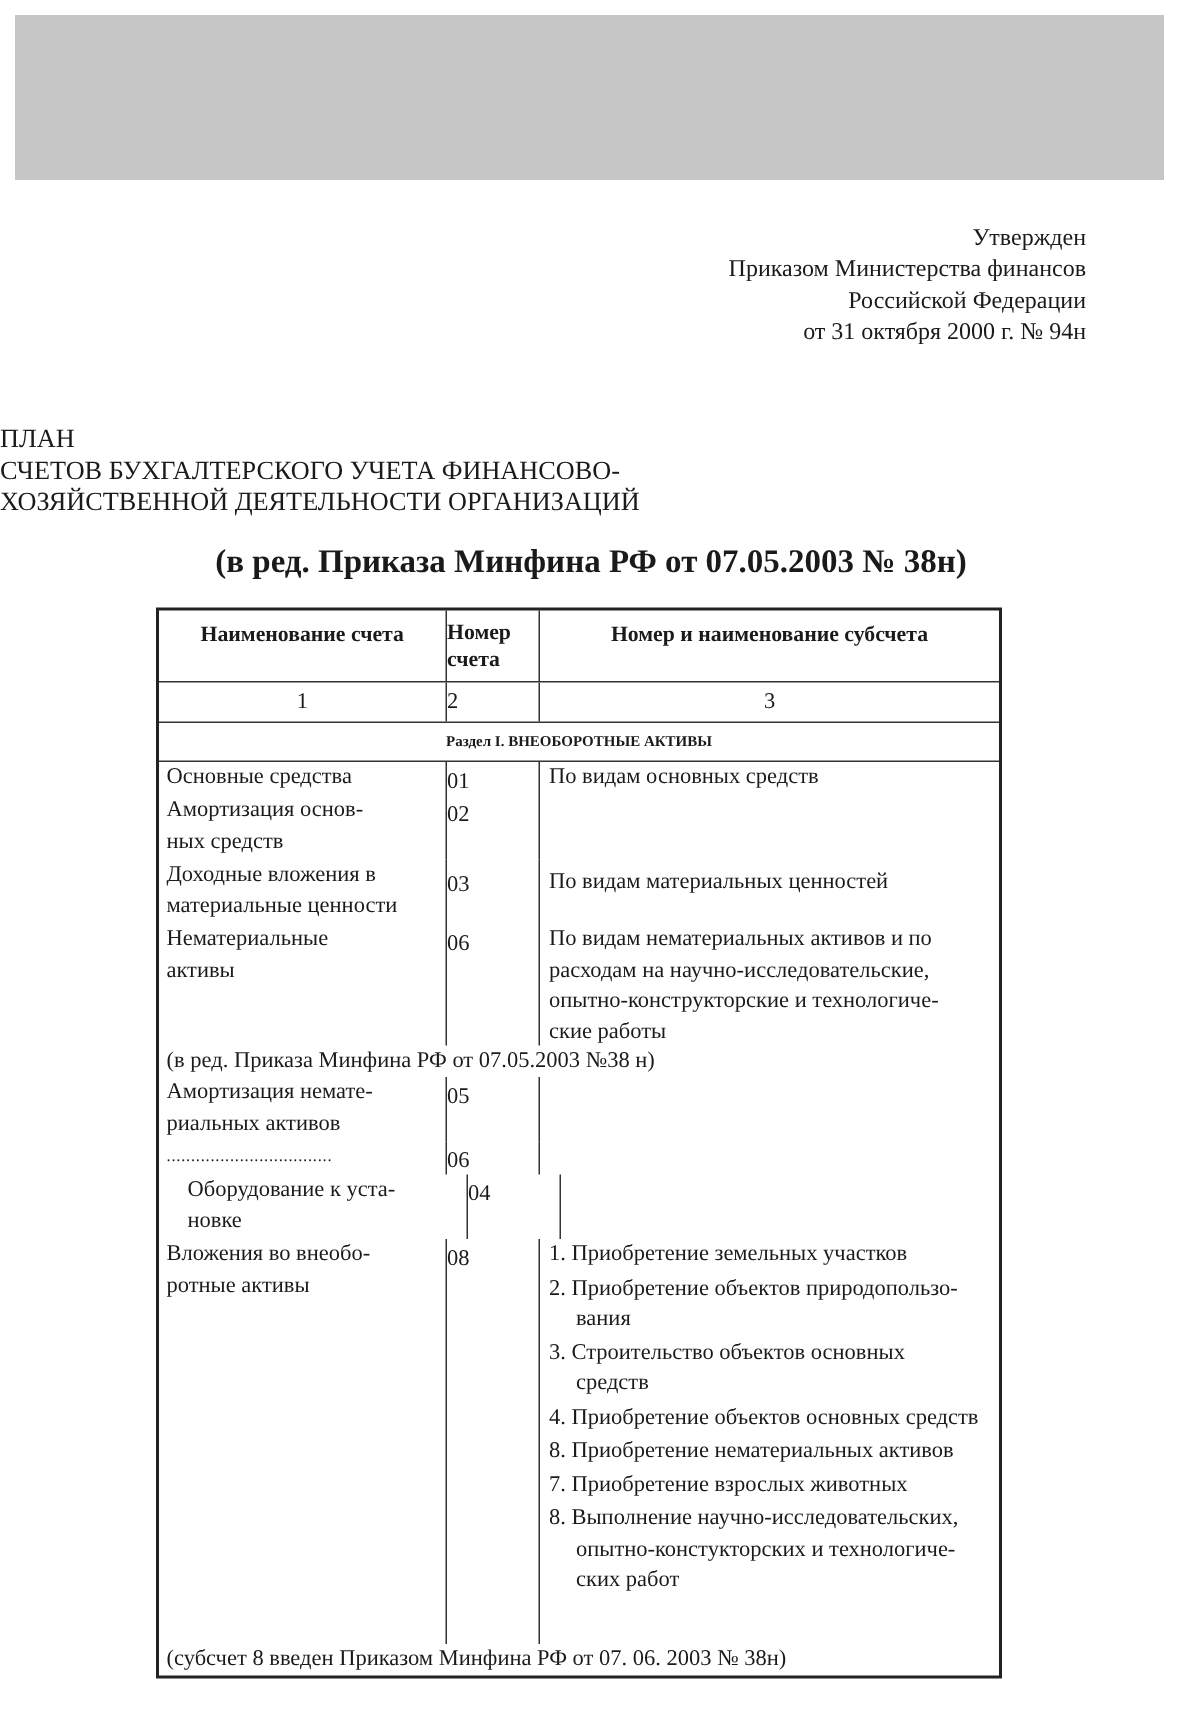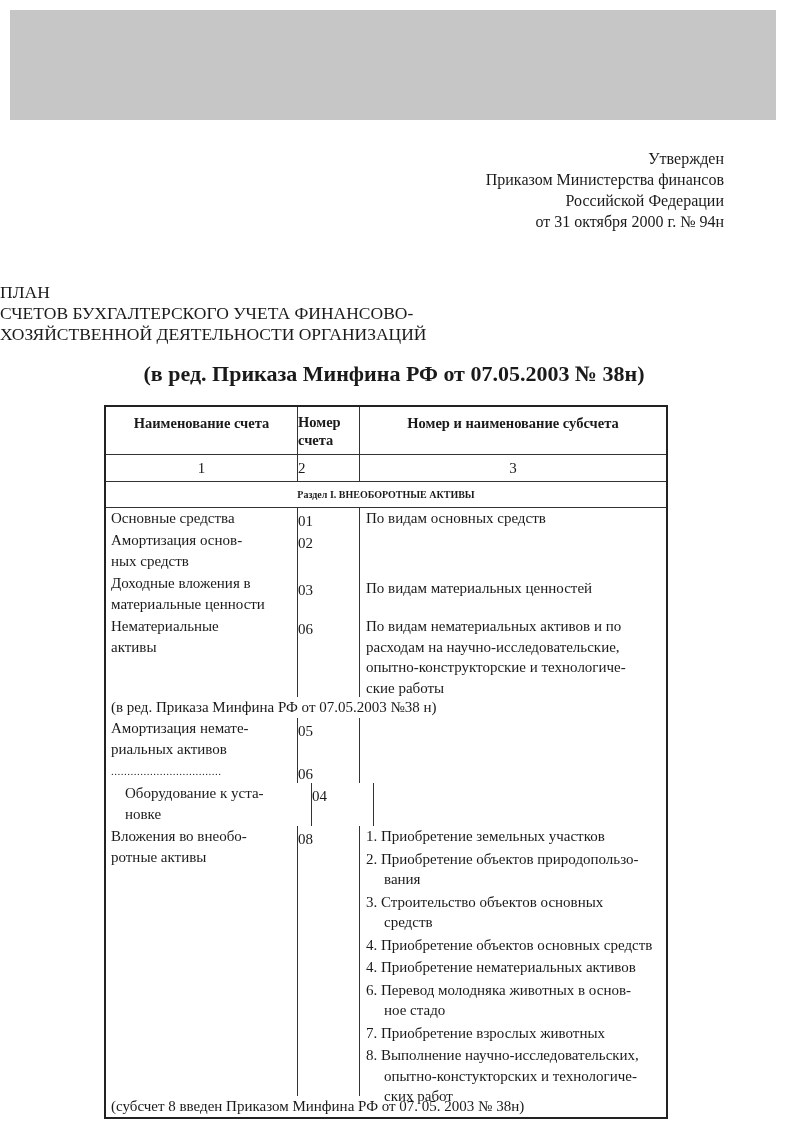--- a/index.html
+++ b/index.html
@@ -100,20 +100,19 @@
     <div class="c3"></div>
   </div>
   <div class="row body-row" style="height:270px;">
     <div class="c1">Вложения во внеобо-<br>ротные активы</div>
     <div class="c2">08</div>
     <div class="c3">
       <div class="sub-item">1. Приобретение земельных участков</div>
       <div class="sub-item">2. Приобретение объектов природопользо-<br>вания</div>
       <div class="sub-item">3. Строительство объектов основных<br>средств</div>
       <div class="sub-item">4. Приобретение объектов основных средств</div>
-      <div class="sub-item">4. Приобретение нематериальных активов</div>
-      <div class="sub-item">6. Перевод молодняка животных в основ-<br>ное стадо</div>
+      <div class="sub-item">8. Приобретение нематериальных активов</div>
       <div class="sub-item">7. Приобретение взрослых животных</div>
       <div class="sub-item">8. Выполнение научно-исследовательских,<br>опытно-констукторских и технологиче-<br>ских работ</div>
     </div>
   </div>
-  <div class="note">(субсчет 8 введен Приказом Минфина РФ от 07. 05. 2003 № 38н)</div>
+  <div class="note">(субсчет 8 введен Приказом Минфина РФ от 07. 06. 2003 № 38н)</div>
 </div>
 
 </body></html>

